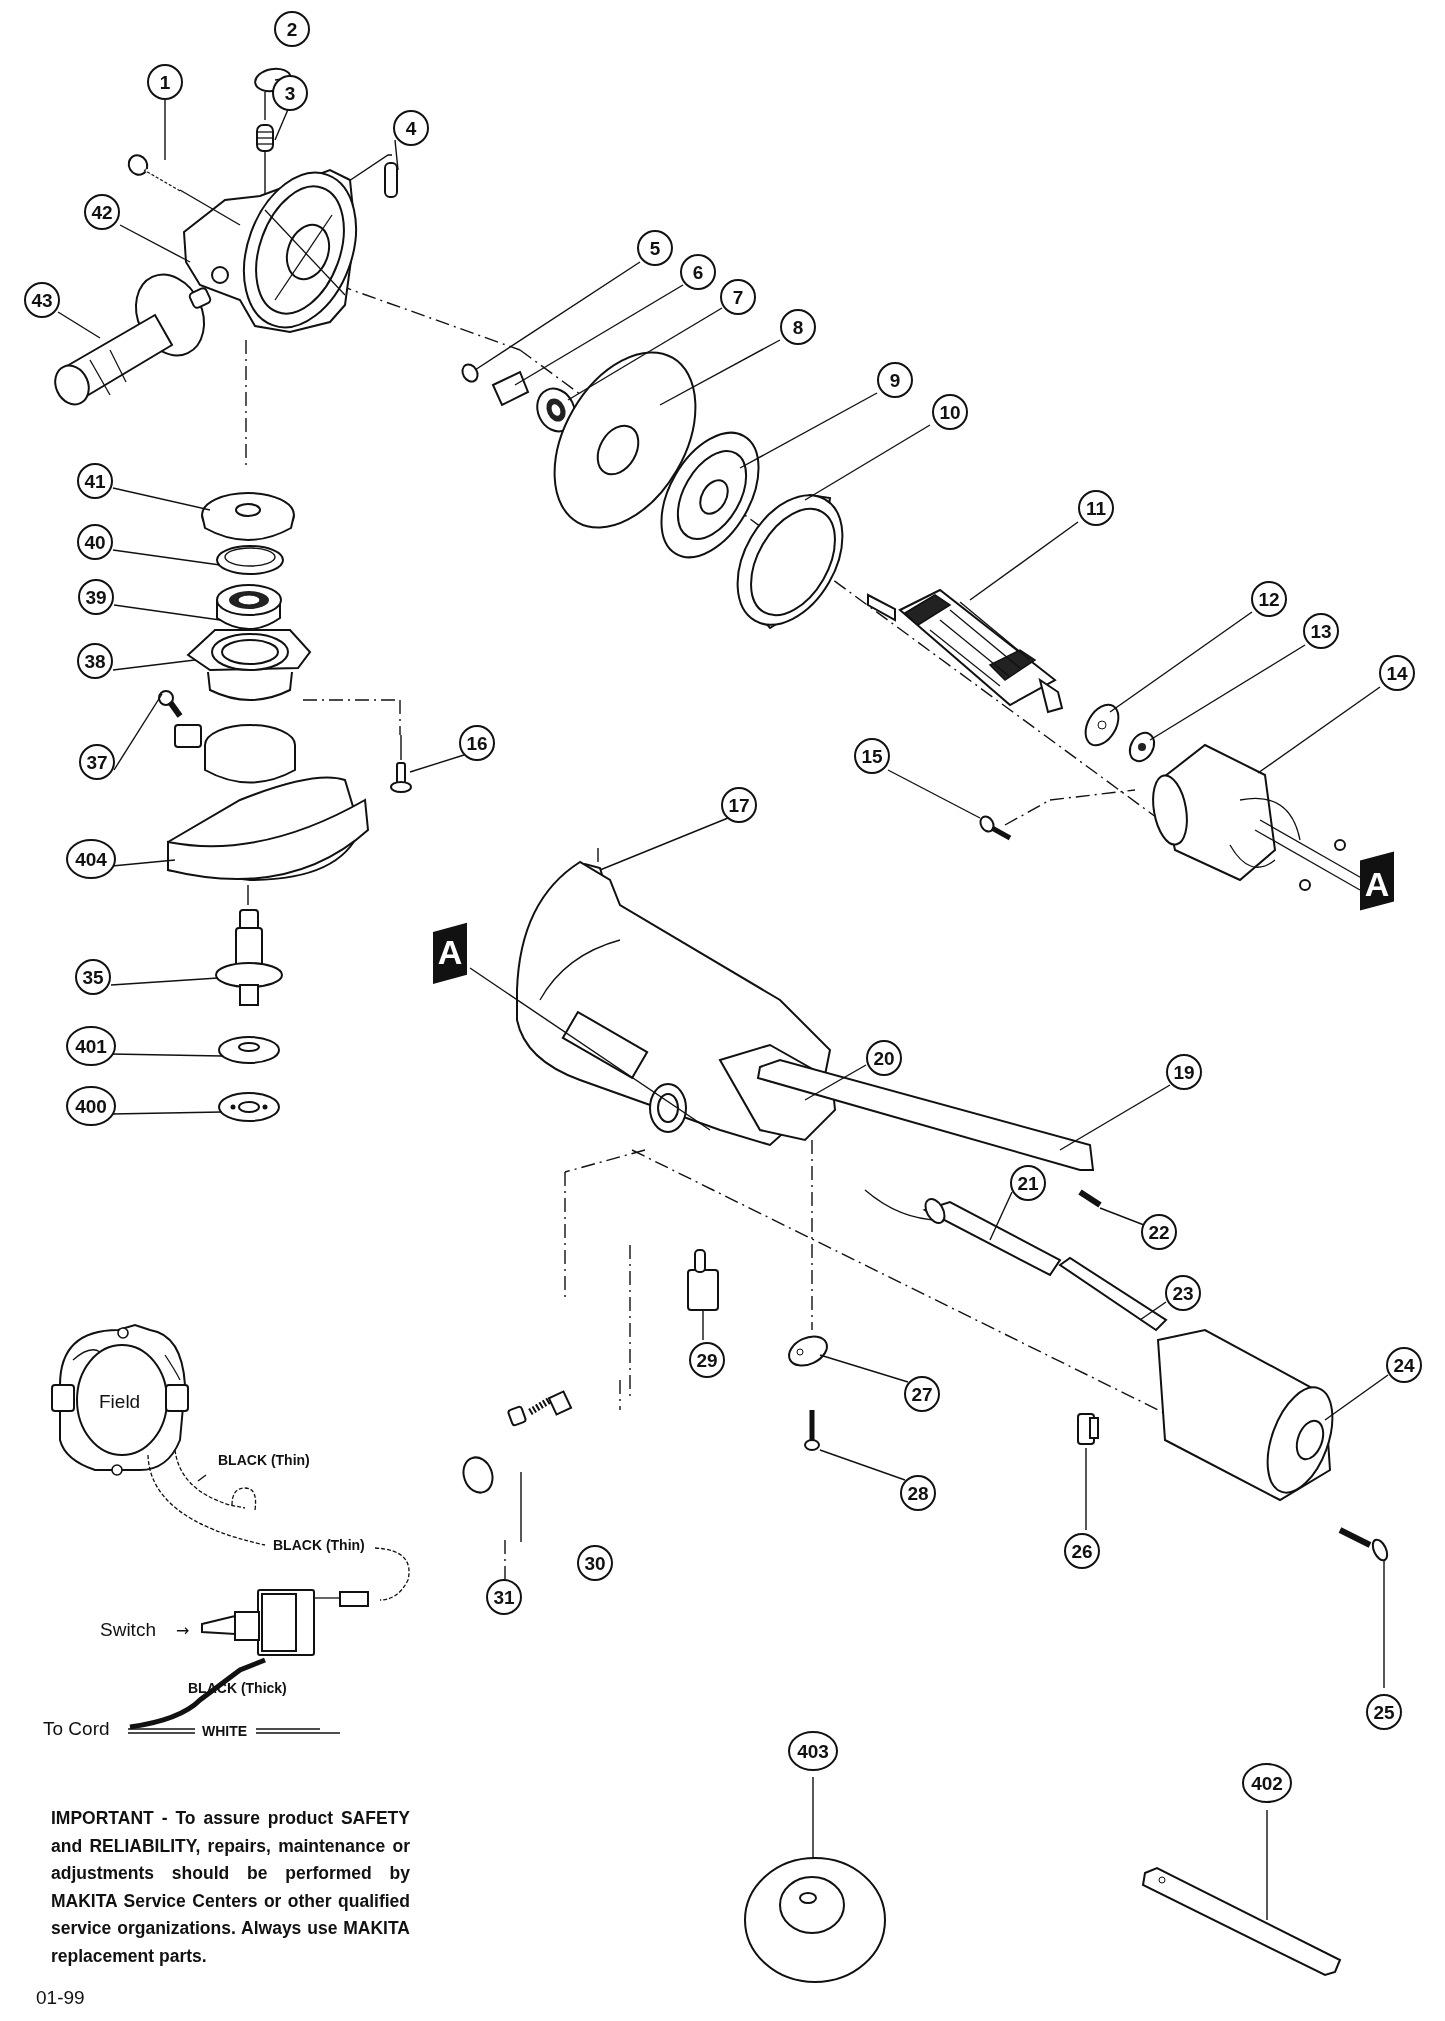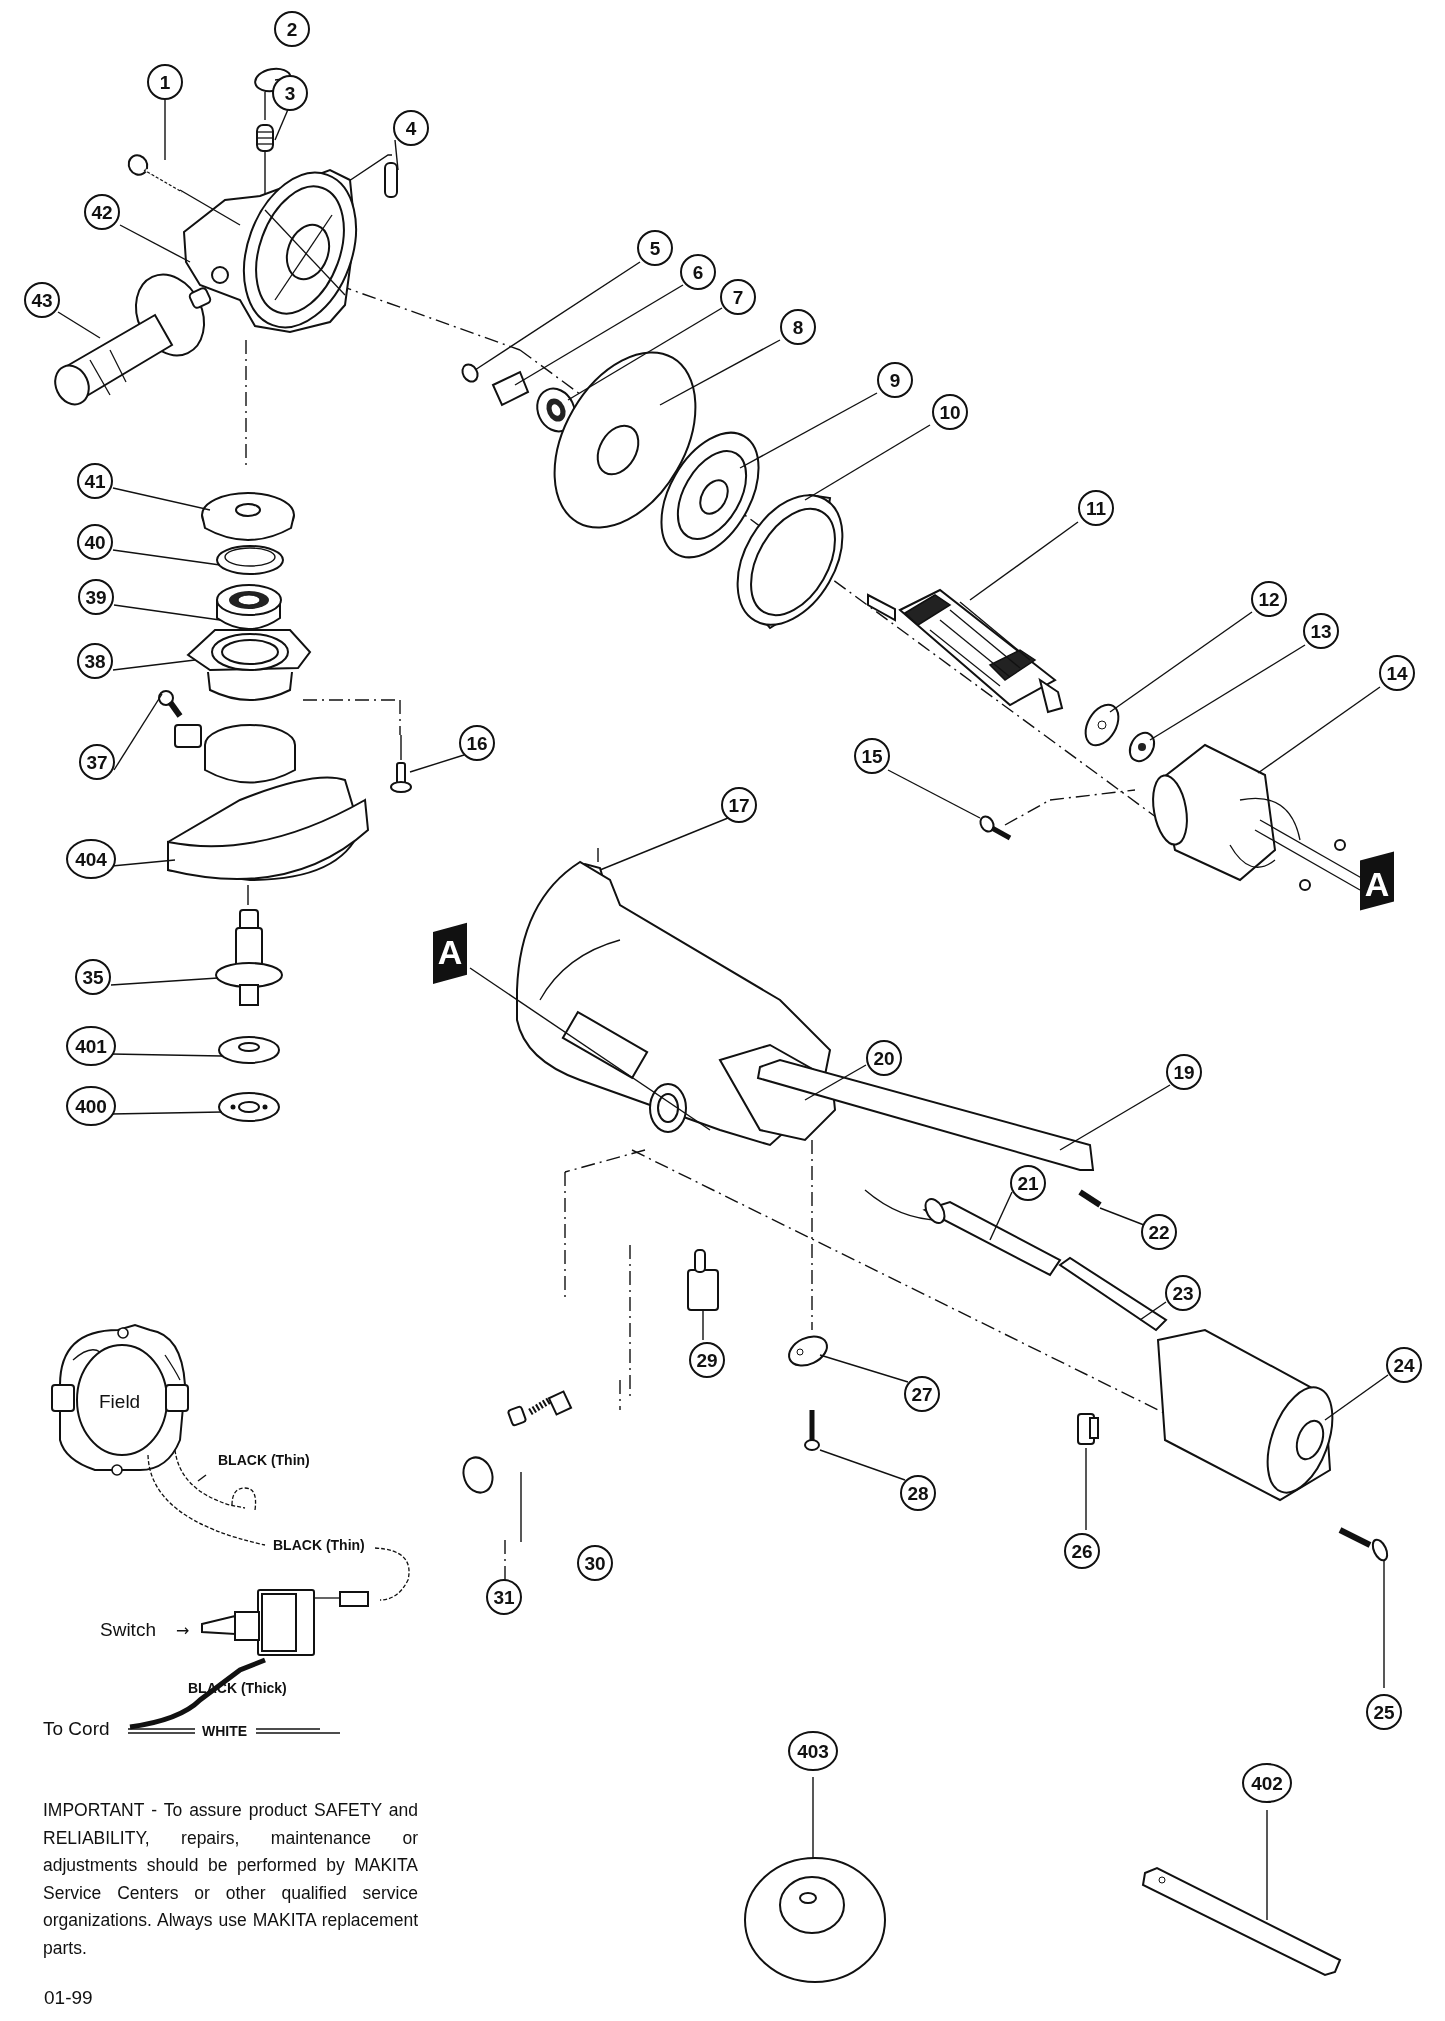--- a/index.html
+++ b/index.html
@@ -10,22 +10,22 @@
   .leader{stroke:#111;stroke-width:1.4;fill:none;}
   .dash{stroke:#111;stroke-width:1.4;fill:none;stroke-dasharray:14 5 2 5;}
   .part{fill:#fff;stroke:#111;stroke-width:2;}
   .part-thin{fill:none;stroke:#111;stroke-width:1.3;}
   .part-dark{fill:#222;stroke:#111;stroke-width:1.5;}
   .wire-lbl{font-family:"Liberation Sans",sans-serif;font-weight:bold;font-size:14px;fill:#111;}
   .wire-lbl-lg{font-family:"Liberation Sans",sans-serif;font-size:19px;fill:#111;}
   .marker rect{fill:#111;}
   .marker text{fill:#fff;font-family:"Liberation Sans",sans-serif;font-size:34px;font-weight:bold;text-anchor:middle;dominant-baseline:central;}
   #notice{position:absolute;left:43px;top:1797px;width:375px;font-size:17.5px;line-height:27.5px;text-align:justify;color:#111;}
-  #notice p{margin:0;}
-  #revision{position:absolute;left:44px;top:1987px;font-size:19px;color:#111;}
+  #notice p{margin:8px;font-weight:bold;}
+  #revision{position:absolute;left:36px;top:1987px;font-size:19px;color:#111;}
 </style>
 </head>
 <body>
 
 <svg id="drawing" viewBox="0 0 1445 2021" xmlns="http://www.w3.org/2000/svg">
 
   <g>
     <line class="dash" x1="240" y1="250" x2="520" y2="350"></line>
     <line class="dash" x1="520" y1="350" x2="1160" y2="820"></line>
     <line class="dash" x1="246" y1="340" x2="246" y2="470"></line>

